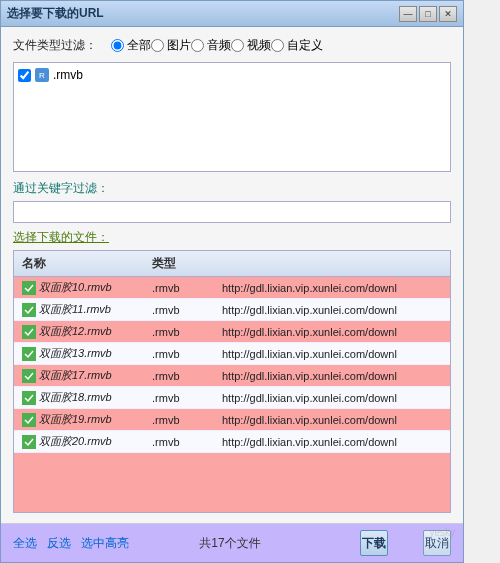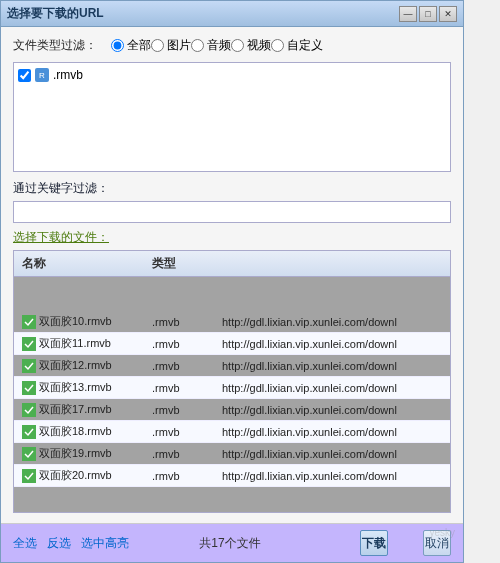--- a/index.html
+++ b/index.html
@@ -119,27 +119,26 @@
       outline: none;
       font-size: 12px;
     }
     .download-files-label {
       margin-bottom: 4px;
       color: #4d7c0f;
       text-decoration: underline;
     }
     .download-table-container {
       border: 1px solid #aac;
-      background: #a3a3a3;
+      background: #fca5a5;
       flex: 1;
       overflow: hidden;
       display: flex;
       flex-direction: column;
       min-height: 0;
-      gap: 34px;
     }
     .table-header {
       display: grid;
       grid-template-columns: 130px 70px 1fr;
       background: linear-gradient(to bottom, #e8eef8, #d0ddef);
       border-bottom: 1px solid #aac;
       padding: 2px 4px;
       flex-shrink: 0;
     }
     .th {
@@ -167,20 +166,21 @@
       overflow: hidden;
       text-overflow: ellipsis;
       white-space: nowrap;
       font-size: 11px;
       color: #222;
     }
     .td-name {
       display: flex;
       align-items: center;
       gap: 3px;
+      font-style: italic;
     }
     .check-icon {
       width: 14px;
       height: 14px;
       background: #4caf50;
       display: flex;
       align-items: center;
       justify-content: center;
       flex-shrink: 0;
     }
@@ -236,21 +236,21 @@
       position: absolute;
       bottom: 24px;
       right: 8px;
       opacity: 0.3;
       font-size: 10px;
       color: #888;
       pointer-events: none;
     }
     .section-label {
       font-size: 12px;
-      color: #0f172a;
+      color: #0f766e;
       margin-bottom: 4px;
     }
   </style>
 </head>
 <body>
 
 <div class="window">
 
   <div class="title-bar">
     <span class="title-text">选择要下载的URL</span>

